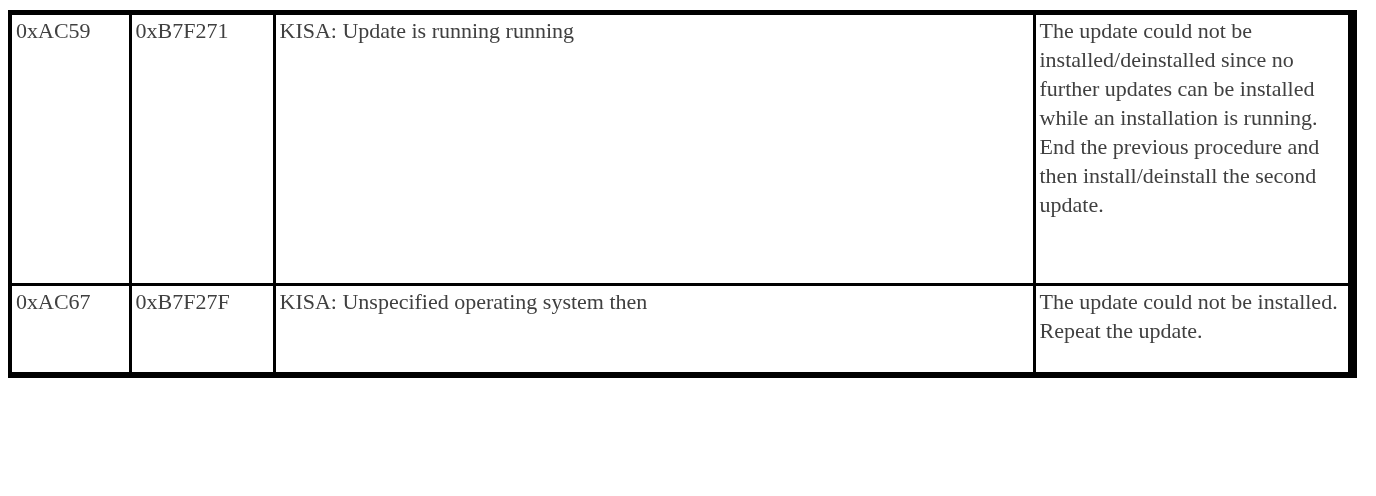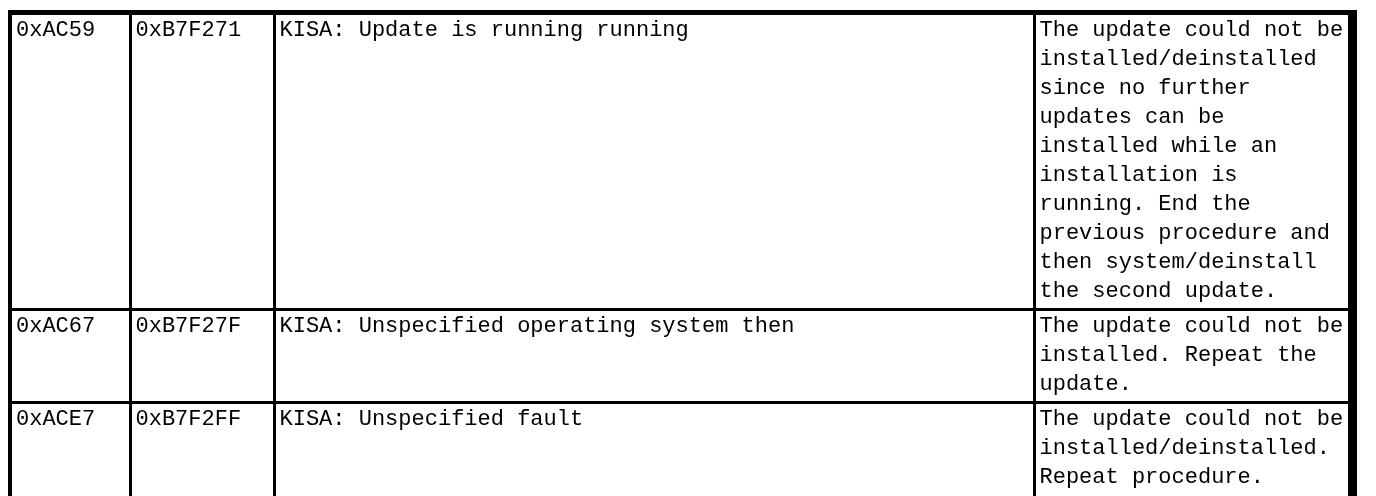--- a/index.html
+++ b/index.html
@@ -8,22 +8,22 @@
     background: #ffffff;
     width: 1376px;
     height: 496px;
     overflow: hidden;
   }
   .page {
     position: relative;
     width: 1264px;
     height: 496px;
     background: #ffffff;
-    font-family: Liberation Mono, monospace;
-    color: #000000;
+    font-family: Liberation Serif, serif;
+    color: #404040;
   }
   table.err-table {
     position: absolute;
     left: 8px;
     top: 10px;
     width: 1342px;
     border-collapse: collapse;
     table-layout: fixed;
     border-top: 5px solid #000;
     border-left: 4px solid #000;
@@ -57,29 +57,23 @@
       <col class="c1">
         <col class="c2">
         <col class="c3">
         <col class="c4">
     </colgroup>
     <tbody>
       <tr class="r1">
         <td>0xAC59</td>
         <td>0xB7F271</td>
         <td>KISA: Update is running running</td>
-        <td>The update could not be installed/deinstalled since no further updates can be installed while an installation is running. End the previous procedure and then system/deinstall the second update.</td>
+        <td>The update could not be installed/deinstalled since no further updates can be installed while an installation is running. End the previous procedure and then install/deinstall the second update.</td>
       </tr>
       <tr class="r2">
         <td>0xAC67</td>
         <td>0xB7F27F</td>
         <td>KISA: Unspecified operating system then</td>
         <td>The update could not be installed. Repeat the update.</td>
       </tr>
-      <tr class="r3">
-        <td>0xACE7</td>
-        <td>0xB7F2FF</td>
-        <td>KISA: Unspecified fault</td>
-        <td>The update could not be installed/deinstalled. Repeat procedure.</td>
-      </tr>
     </tbody>
   </table>
 </div>
 
 </body></html>

